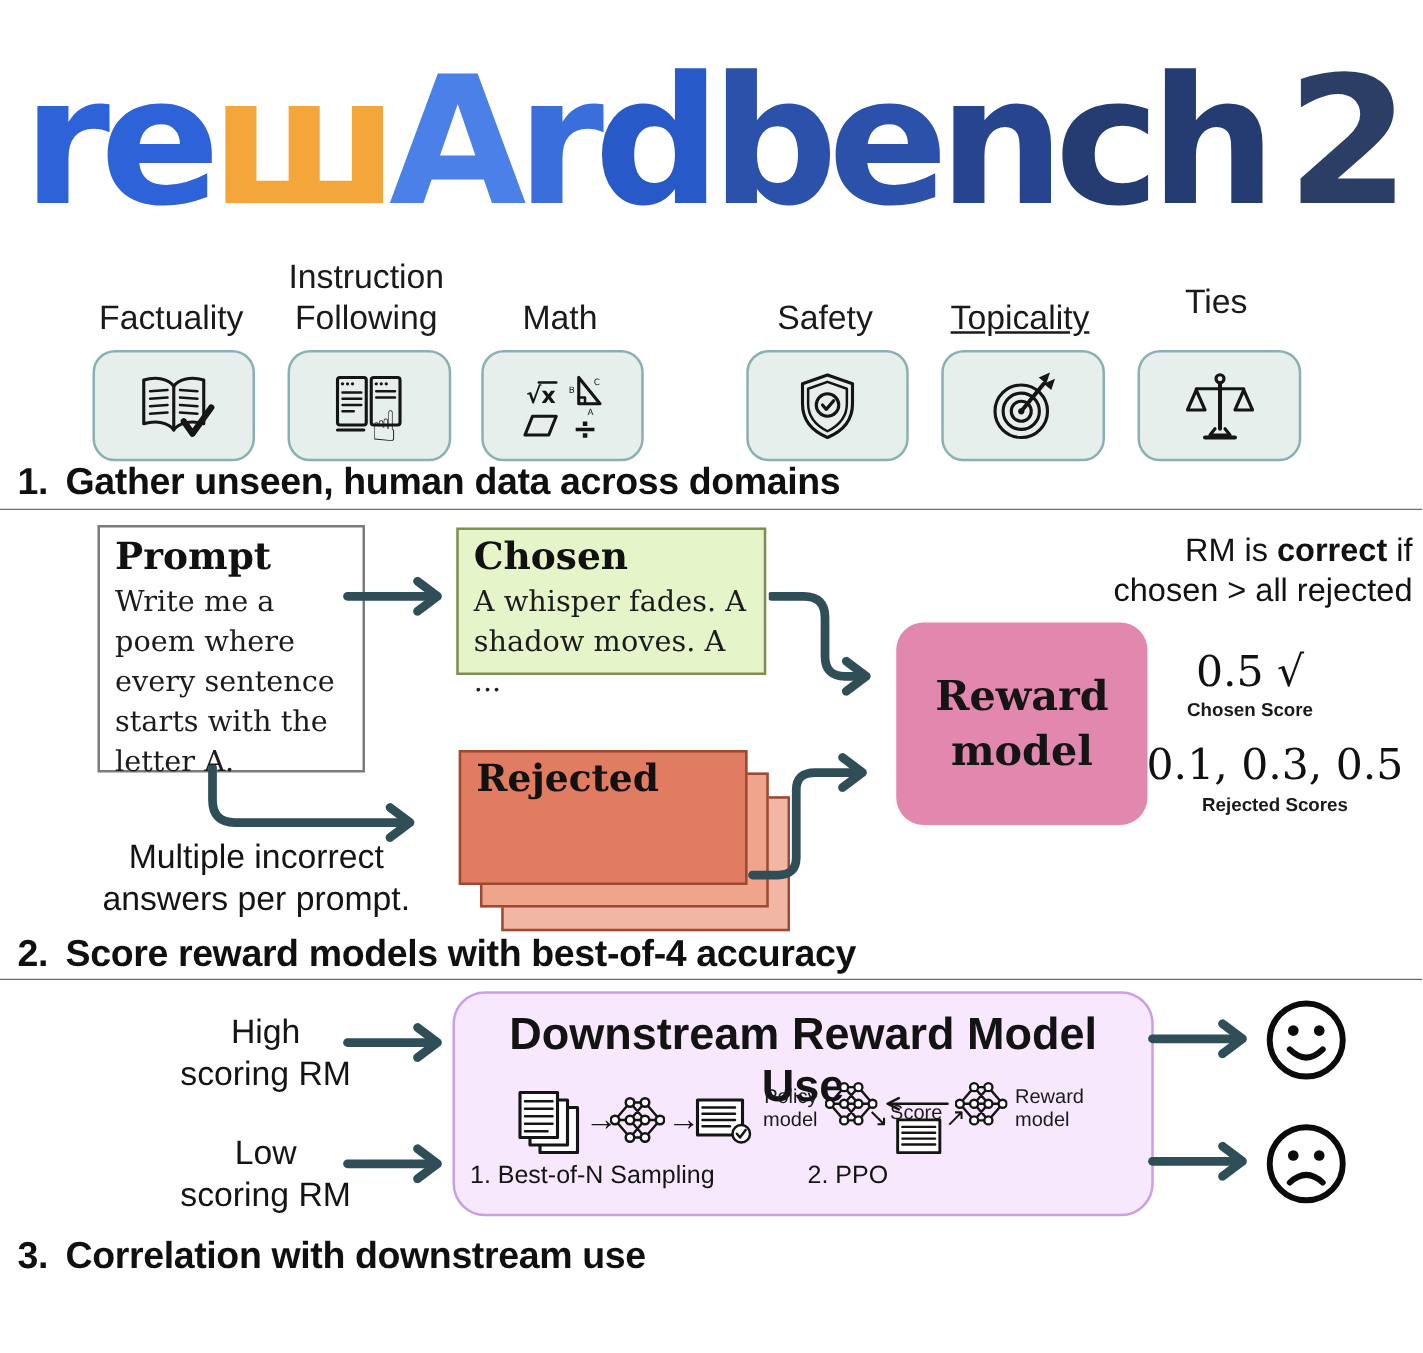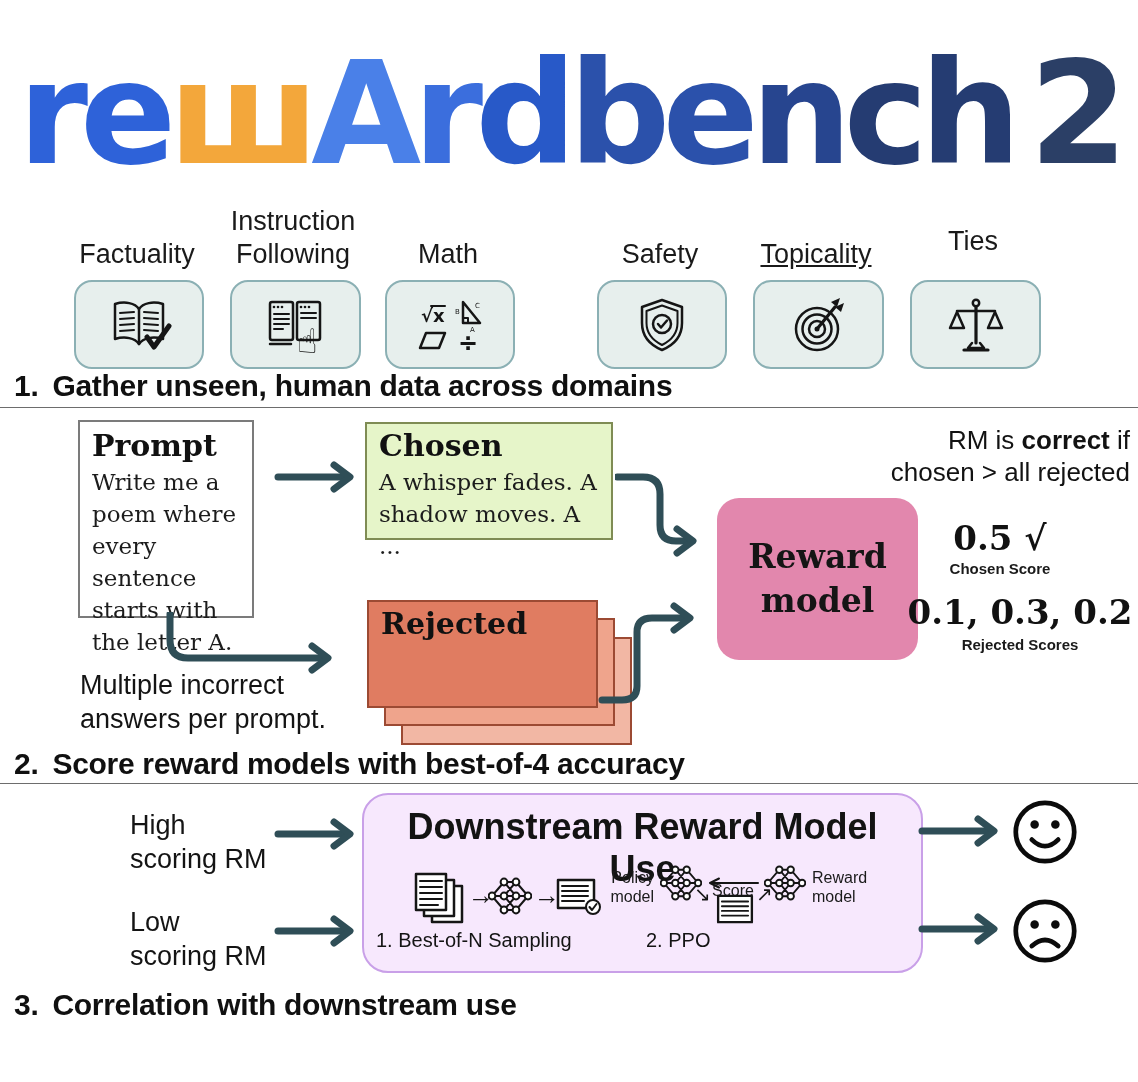--- a/index.html
+++ b/index.html
@@ -19,23 +19,23 @@
   .divider{left:0;width:1138px;border-top:1.8px solid #6d6d6d;height:0;}
   .pbox{background:#fff;border:2px solid #7b7b7b;padding:4px 12px;box-sizing:border-box;}
   .cbox{background:var(--chosen_fill);border:2px solid var(--chosen_border);padding:2px 12px;box-sizing:border-box;}
   .rej{border:2px solid var(--rej_border);box-sizing:border-box;}
   .rej.main{background:var(--rej_fill);padding:2px 12px;}
   .box-title{font-weight:bold;font-size:30px;line-height:40px;color:#111;}
   .box-body{font-size:23px;line-height:32px;color:#1c1c1c;}
   .reward-box{background:var(--reward_fill);border-radius:22px;display:flex;flex-direction:column;
               align-items:center;justify-content:center;}
   .reward-box div{font-family:"DejaVu Serif",serif;font-weight:bold;font-size:33px;line-height:44px;color:#151515;}
-  .note{font-size:27px;line-height:34px;font-weight:500;color:#141414;}
+  .note{font-size:27px;line-height:34px;font-weight:500;color:#141414;text-align:center;}
   .rule{font-size:26px;line-height:32px;text-align:right;color:#121212;}
-  .score-num{font-size:34px;text-align:center;color:#111;font-weight:bold;}
+  .score-num{font-size:34px;text-align:center;color:#111;}
   .score-lbl{font-size:15px;font-weight:bold;text-align:center;color:#1a1a1a;}
   .purple{background:var(--purple_fill);border:2.5px solid var(--purple_border);border-radius:26px;box-sizing:border-box;}
   .ptitle{font-size:36px;font-weight:bold;text-align:center;color:#131313;}
   .small-lbl{font-size:16px;line-height:19px;color:#1a1a1a;}
   .inner-lbl{font-size:20px;color:#141414;}
   .tealArrow path{stroke:var(--arrow);stroke-width:7;fill:none;stroke-linecap:round;stroke-linejoin:round;}
   .icon path,.icon line,.icon rect,.icon circle,.icon polyline{stroke:#151515;stroke-width:2.5;fill:none;
       stroke-linecap:round;stroke-linejoin:round;}
   .icon .fillw{fill:#fff;}
   .icon .filld{fill:#151515;stroke:none;}
@@ -129,21 +129,21 @@
       <path d="M17,54 H41" style="stroke-width:3.2"></path>
     </svg>
   </div>
 
   <div class="abs heading" style="left:14px;top:369px;">
     <span class="num">1.</span>
     <span>Gather unseen, human data across domains</span>
   </div>
   <div class="abs divider" style="top:407px;"></div>
 
-  <div class="abs pbox" style="left:78px;top:420px;width:176px;height:198px;">
+  <div class="abs pbox" style="left:78px;top:420px;width:214px;height:198px;">
     <div class="box-title serif">Prompt</div>
     <div class="box-body serif">Write me a poem where every sentence starts with the letter A.</div>
   </div>
 
   <svg class="abs tealArrow" style="left:274px;top:461px;" width="90" height="32">
     <path d="M4,16 H72"></path>
       <path d="M60,4 L76,16 L60,28"></path>
   </svg>
 
   <div class="abs cbox" style="left:365px;top:422px;width:248px;height:118px;">
@@ -182,21 +182,21 @@
     <div>model</div>
   </div>
 
   <div class="abs rule" style="left:818px;top:424px;width:312px;">
     <div><span>RM is </span><b>correct</b><span> if</span></div>
     <div>chosen &gt; all rejected</div>
   </div>
 
   <div class="abs score-num serif" style="left:915px;top:518px;width:170px;">0.5 √</div>
   <div class="abs score-lbl" style="left:915px;top:560px;width:170px;">Chosen Score</div>
-  <div class="abs score-num serif" style="left:905px;top:592px;width:230px;">0.1, 0.3, 0.2</div>
+  <div class="abs score-num serif" style="left:905px;top:592px;width:230px;">0.1, 0.3, 0.5</div>
   <div class="abs score-lbl" style="left:905px;top:636px;width:230px;">Rejected Scores</div>
 
   <div class="abs heading" style="left:14px;top:747px;">
     <span class="num">2.</span>
     <span>Score reward models with best-of-4 accuracy</span>
   </div>
   <div class="abs divider" style="top:783px;"></div>
 
   <div class="abs note" style="left:130px;top:808px;width:165px;">
     <div>High</div>

